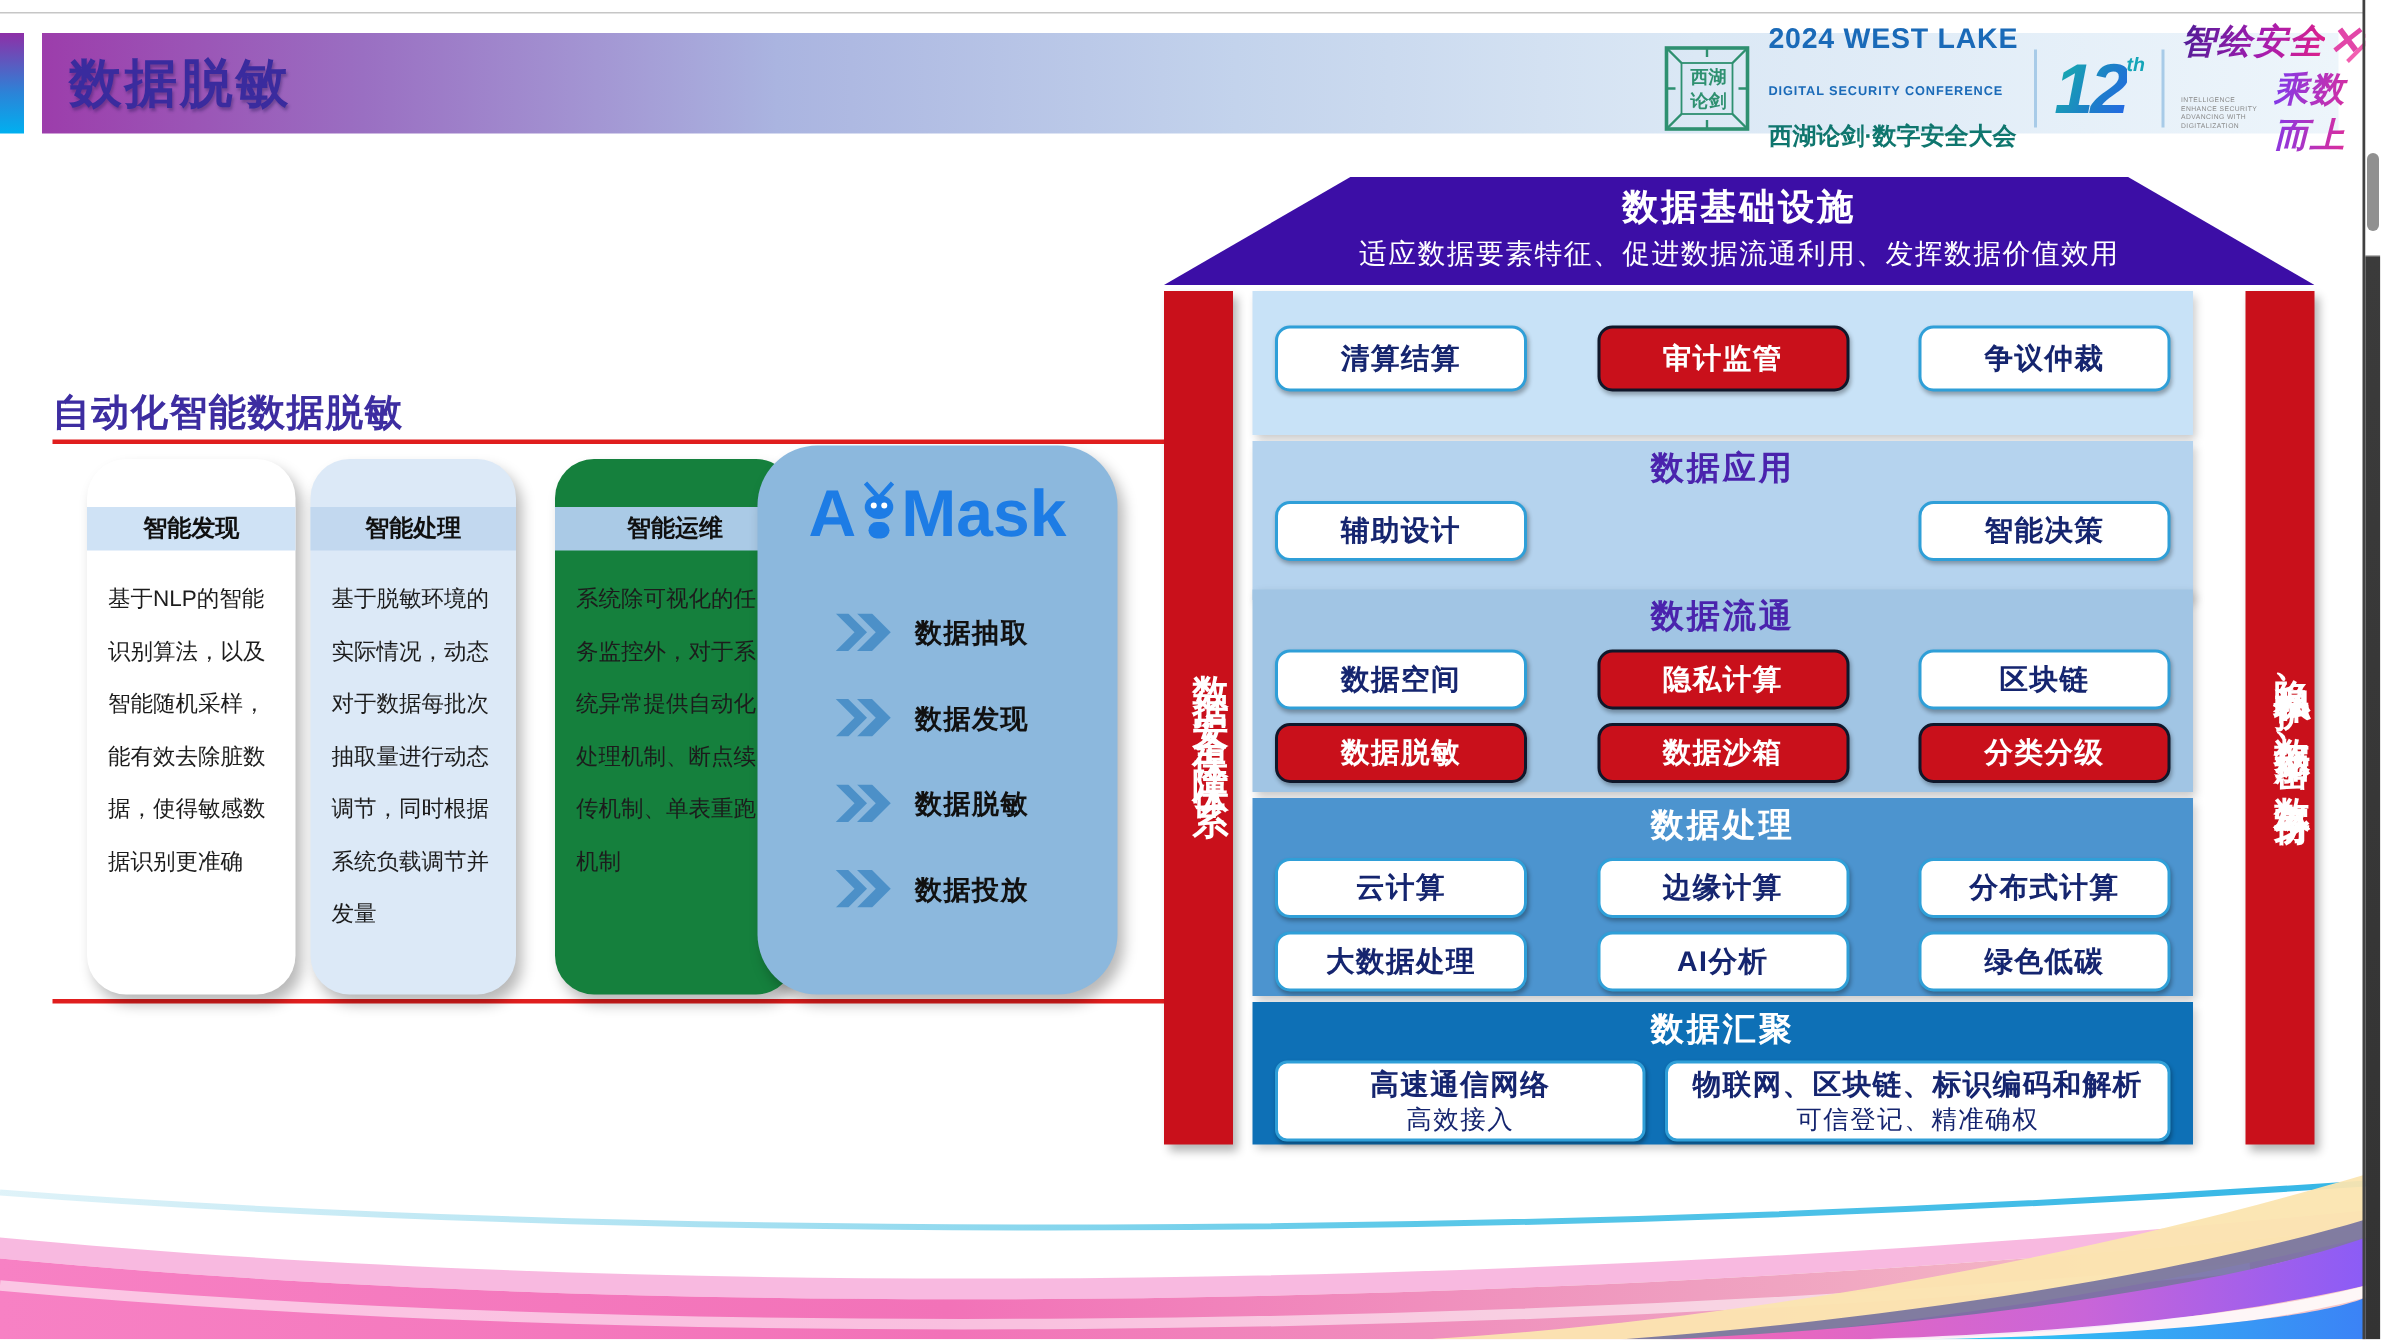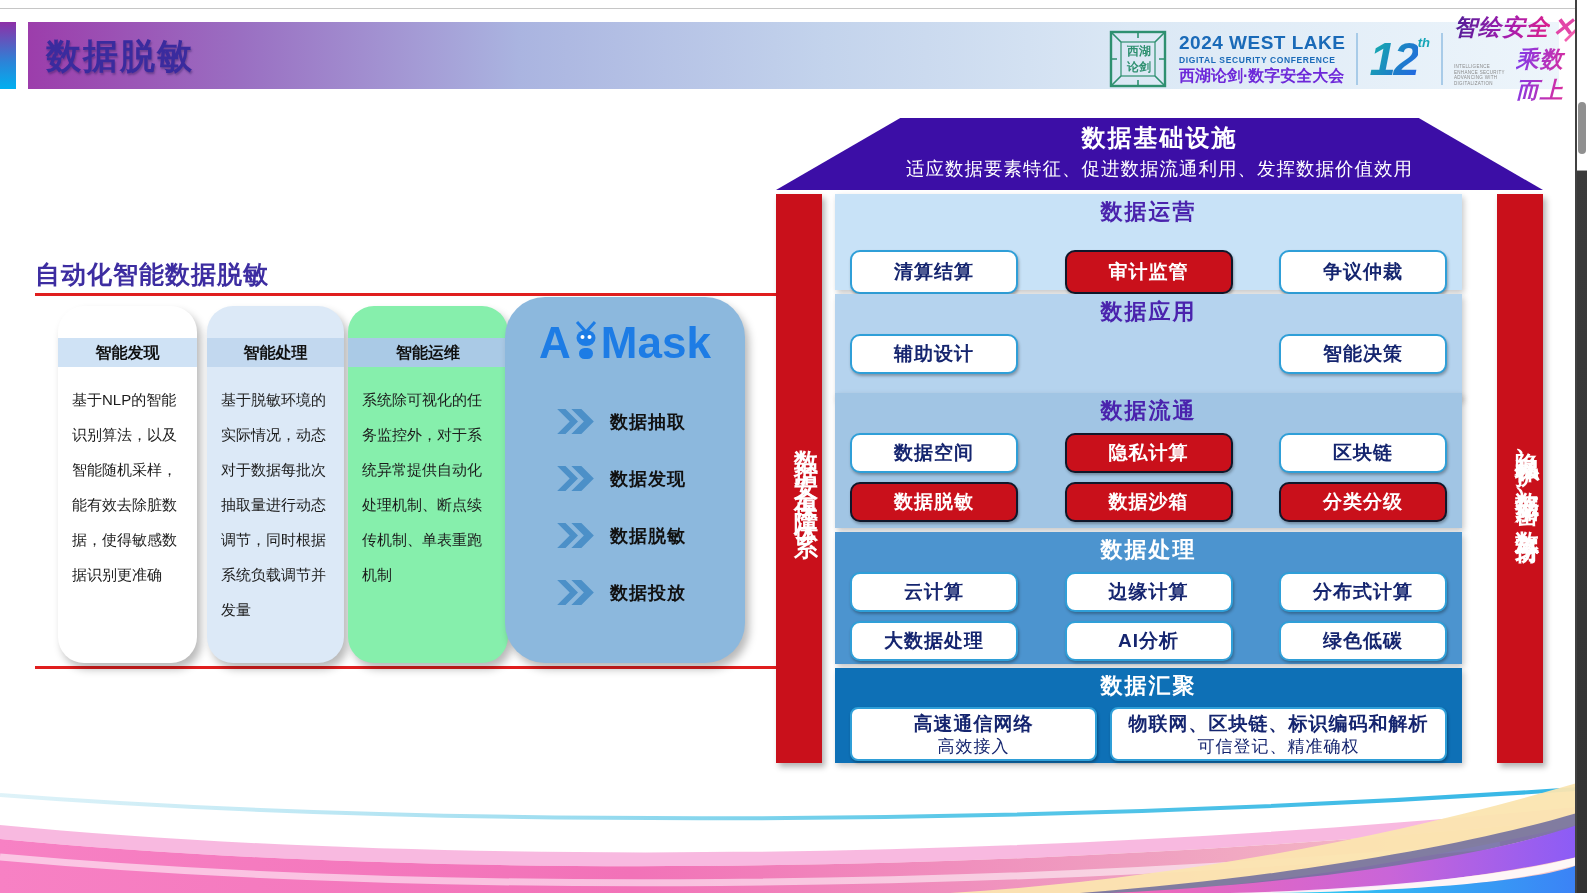--- a/index.html
+++ b/index.html
@@ -16,24 +16,24 @@
   #titlebar{left:28px;top:22px;width:1531px;height:67px;
             background:linear-gradient(90deg,#9c3dab 0%,#9a6fc2 14%,#aab4e0 32%,#c3d3ec 52%,#dbe8f5 72%,#edf5fb 100%);}
   #slide-title{left:46px;top:22px;height:67px;line-height:67px;font-size:35px;font-weight:800;
                color:#3a2b9e;text-shadow:1px 2px 2px rgba(30,20,80,.35);letter-spacing:2px;}
 
   
   #logos{left:1108px;top:22px;width:455px;height:74px;display:flex;align-items:center;gap:11px;}
   #seal{position:relative;width:60px;height:60px;flex:0 0 auto;}
   #seal-text{position:absolute;left:17px;top:14px;width:28px;font-size:12px;line-height:16px;
              font-weight:700;color:#2e9070;text-align:center;}
-  #conf-block{display:flex;flex-direction:column;line-height:1.1;flex:0 0 auto;}
+  #conf-block{display:flex;flex-direction:column;line-height:1.1;flex:0 0 auto;gap:16px;}
   .conf1{font-size:19px;font-weight:800;color:#1a6ab8;letter-spacing:.5px;}
   .conf2{font-size:8.5px;font-weight:600;color:#1a6ab8;letter-spacing:.6px;margin:2px 0;}
-  .conf3{font-size:16px;font-weight:800;color:#6d28d9;}
+  .conf3{font-size:16px;font-weight:800;color:#0f766e;}
   .vdiv{width:2px;height:52px;background:#a8cbe8;flex:0 0 auto;}
   #twelve{display:flex;align-items:flex-start;flex:0 0 auto;}
   .num12{font-size:47px;line-height:52px;font-weight:900;font-style:italic;
          background:linear-gradient(120deg,#14b8a6 0%,#1d7ec9 60%,#2563eb 100%);
          -webkit-background-clip:text;background-clip:text;color:transparent;letter-spacing:-2px;}
   .numth{font-size:13px;font-weight:800;font-style:italic;color:#14a5b8;margin-top:2px;}
   #slogan{position:relative;display:flex;flex-direction:column;flex:0 0 auto;width:128px;}
   .slog-row1{display:flex;align-items:center;}
   .slog-main{font-size:23px;font-weight:900;font-style:italic;letter-spacing:1px;
          background:linear-gradient(100deg,#4c1d95 0%,#a21caf 55%,#e0218a 100%);
@@ -49,21 +49,21 @@
 
   
   #left-title{left:35px;top:258px;font-size:25px;font-weight:800;color:#3d2da1;letter-spacing:1px;}
   .redline{left:35px;width:741px;height:3px;background:#e01e1e;}
   #redline-top{top:293px;}
   #redline-bottom{top:666px;}
 
   .card{border-radius:26px;box-shadow:4px 6px 9px rgba(0,0,0,.28);}
   #card1{left:58px;top:306px;width:139px;height:357px;background:#ffffff;}
   #card2{left:207px;top:306px;width:137px;height:357px;background:#dce9f7;}
-  #card3{left:348px;top:306px;width:160px;height:357px;background:#86efac;}
+  #card3{left:370px;top:306px;width:160px;height:357px;background:#15803d;}
   .card-band{position:absolute;left:0;top:32px;width:100%;height:29px;line-height:29px;
              text-align:center;font-size:16px;font-weight:800;color:#101010;}
   #card1 .card-band{background:#cfe2f5;}
   #card2 .card-band{background:#c2d8ef;}
   #card3 .card-band{background:#aacae6;}
   .card-body{position:absolute;left:0;top:76px;padding:0 14px;font-size:15px;line-height:35px;
              color:#1c1c1c;}
 
   #card4{left:505px;top:297px;width:240px;height:366px;background:#8cb8dd;border-radius:40px;
          box-shadow:4px 6px 9px rgba(0,0,0,.28);}
@@ -246,21 +246,20 @@
     </div>
 
     <div class="vbar" id="vbar-left">
       <div class="vtext">数据安全保障体系</div>
     </div>
     <div class="vbar" id="vbar-right">
       <div class="vtext">隐私保护、数据加密、数字身份</div>
     </div>
 
     <div class="layer" id="layer1">
-      <div class="ltitle purple">数据运营</div>
       <div class="brow">
         <div class="dbtn white">清算结算</div>
         <div class="dbtn red">审计监管</div>
         <div class="dbtn white">争议仲裁</div>
       </div>
     </div>
 
     <div class="layer" id="layer2">
       <div class="ltitle purple">数据应用</div>
       <div class="brow">

